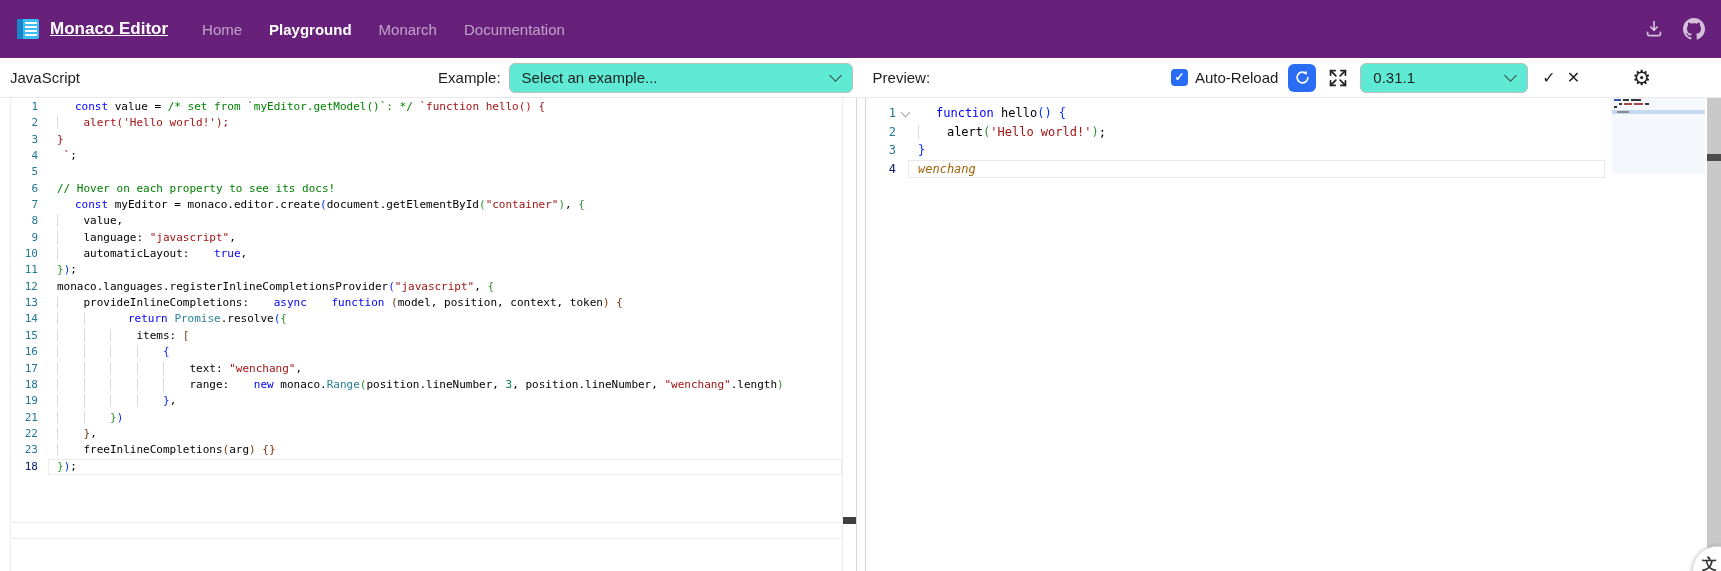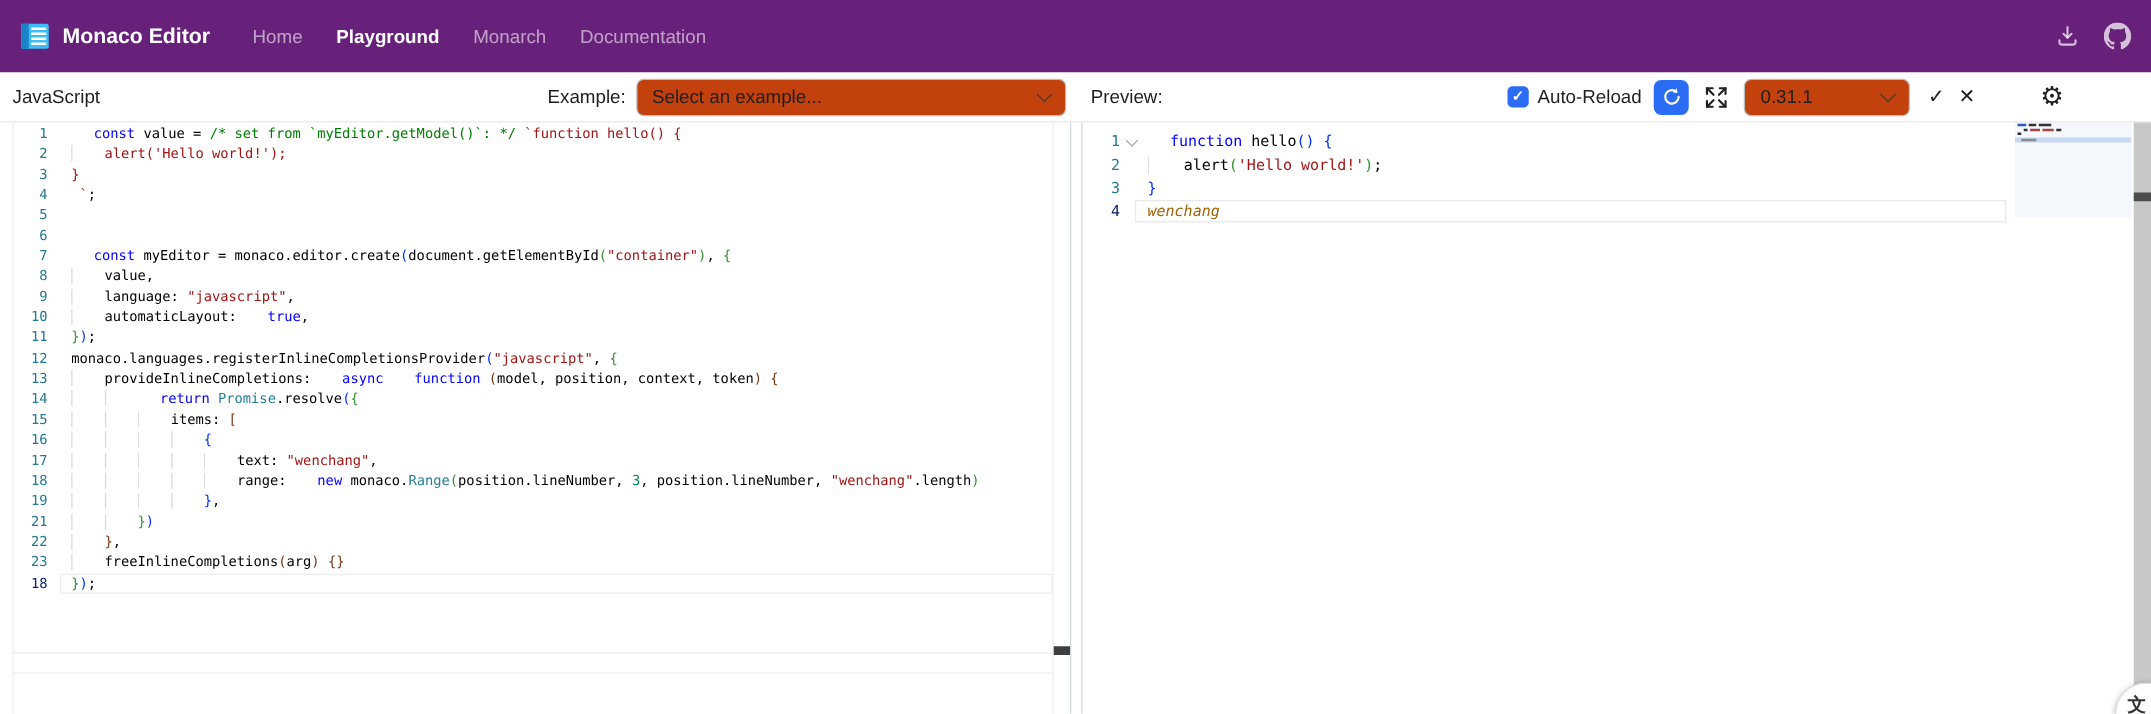--- a/index.html
+++ b/index.html
@@ -3,39 +3,39 @@
 <meta charset="utf-8">
 <style>
   html,body{margin:0;padding:0;}
   body{width:1721px;height:571px;overflow:hidden;position:relative;background:#fff;
        font-family:"Liberation Sans",sans-serif;}
 
   
   .header{position:absolute;left:0;top:0;width:100%;height:58px;background:#68217a;
           display:flex;align-items:center;padding:0 16px;box-sizing:border-box;}
   .logo{width:24px;height:24px;flex:none;}
-  .brand{color:#fff;font-size:17px;font-weight:700;margin-left:10px;white-space:nowrap;}
+  .brand{color:#fff;font-size:17px;font-weight:700;margin-left:10px;white-space:nowrap;text-decoration:underline;}
   .nav{display:flex;gap:27px;margin-left:34px;font-size:15px;}
   .nav-item{color:rgba(255,255,255,.58);cursor:pointer;white-space:nowrap;}
   .nav-item.active{color:#fff;font-weight:700;}
   .hdr-right{margin-left:auto;display:flex;align-items:center;gap:18px;}
   .hdr-icon{width:22px;height:22px;color:rgba(255,255,255,.72);}
 
   
   .toolbar{position:absolute;left:0;top:58px;width:100%;height:40px;background:#fff;
            border-bottom:1px solid #e9e9e9;display:flex;align-items:center;
            padding-left:10px;box-sizing:border-box;font-size:15px;color:#1f1f1f;}
   .tb-label{white-space:nowrap;}
   .select{display:flex;align-items:center;justify-content:space-between;height:30px;
-          border:1px solid #bdbdbd;border-radius:6px;background:#c2410c;padding:0 12px;
+          border:1px solid #bdbdbd;border-radius:6px;background:#5eead4;padding:0 12px;
           box-sizing:border-box;cursor:pointer;gap:32px;}
   .chev{width:8px;height:8px;border-right:1.6px solid #3c3c3c;border-bottom:1.6px solid #3c3c3c;
         transform:rotate(45deg);margin:-4px 0 0 14px;flex:none;}
   #example-select{width:344px;margin-left:8px;}
-  #version-select{width:133px;margin-left:10px;}
+  #version-select{width:168px;margin-left:10px;}
   #example-label{margin-left:358px;}
   #preview-label{margin-left:20px;}
   .cb{width:17px;height:17px;border-radius:4px;background:#2a6df4;color:#fff;font-size:12px;
       line-height:17px;text-align:center;font-weight:bold;margin-left:auto;cursor:pointer;flex:none;}
   #auto-reload-label{margin-left:7px;}
   .reload-btn{width:28px;height:28px;border-radius:6px;background:#2a6df4;margin-left:10px;
       display:flex;align-items:center;justify-content:center;cursor:pointer;flex:none;}
   .expand-btn{width:24px;height:24px;margin-left:10px;cursor:pointer;flex:none;}
   .tb-glyph{font-size:16px;color:#222;cursor:pointer;line-height:1;}
   #check-icon{margin-left:14px;}
@@ -155,21 +155,21 @@
   <span class="tb-glyph" id="close-icon">✕</span>
   <span class="tb-glyph" id="gear-icon">⚙</span>
 </div>
 
 <div id="left-editor">
     <div class="crow"><span class="ln">1</span><span class="lc"><span class="k">const</span><span class="d"> value = </span><span class="c">/* set from `myEditor.getModel()`: */</span><span class="d"> </span><span class="s">`function hello() {</span></span></div>
     <div class="crow"><span class="ln">2</span><span class="lc"><span class="ig">    </span><span class="s">alert('Hello world!');</span></span></div>
     <div class="crow"><span class="ln">3</span><span class="lc"><span class="s">}</span></span></div>
     <div class="crow"><span class="ln">4</span><span class="lc"><span class="s"> `</span><span class="d">;</span></span></div>
     <div class="crow"><span class="ln">5</span><span class="lc"></span></div>
-    <div class="crow"><span class="ln">6</span></div>
+    <div class="crow"><span class="ln">6</span><span class="lc"><span class="c">// Hover on each property to see its docs!</span></span></div>
     <div class="crow"><span class="ln">7</span><span class="lc"><span class="k">const</span><span class="d"> myEditor = monaco.editor.create</span><span class="b1">(</span><span class="d">document.getElementById</span><span class="b2">(</span><span class="s">"container"</span><span class="b2">)</span><span class="d">, </span><span class="b2">{</span></span></div>
     <div class="crow"><span class="ln">8</span><span class="lc"><span class="ig">    </span><span class="d">value,</span></span></div>
     <div class="crow"><span class="ln">9</span><span class="lc"><span class="ig">    </span><span class="d">language: </span><span class="s">"javascript"</span><span class="d">,</span></span></div>
     <div class="crow"><span class="ln">10</span><span class="lc"><span class="ig">    </span><span class="d">automaticLayout: </span><span class="k">true</span><span class="d">,</span></span></div>
     <div class="crow"><span class="ln">11</span><span class="lc"><span class="b2">}</span><span class="b1">)</span><span class="d">;</span></span></div>
     <div class="crow"><span class="ln">12</span><span class="lc"><span class="d">monaco.languages.registerInlineCompletionsProvider</span><span class="b1">(</span><span class="s">"javascript"</span><span class="d">, </span><span class="b2">{</span></span></div>
     <div class="crow"><span class="ln">13</span><span class="lc"><span class="ig">    </span><span class="d">provideInlineCompletions: </span><span class="k">async</span><span class="d"> </span><span class="k">function</span><span class="d"> </span><span class="b3">(</span><span class="d">model, position, context, token</span><span class="b3">)</span><span class="d"> </span><span class="b3">{</span></span></div>
     <div class="crow"><span class="ln">14</span><span class="lc"><span class="ig">    </span><span class="ig">    </span><span class="k">return</span><span class="d"> </span><span class="t">Promise</span><span class="d">.resolve</span><span class="b1">(</span><span class="b2">{</span></span></div>
     <div class="crow"><span class="ln">15</span><span class="lc"><span class="ig">    </span><span class="ig">    </span><span class="ig">    </span><span class="d">items: </span><span class="b3">[</span></span></div>
     <div class="crow"><span class="ln">16</span><span class="lc"><span class="ig">    </span><span class="ig">    </span><span class="ig">    </span><span class="ig">    </span><span class="b1">{</span></span></div>

